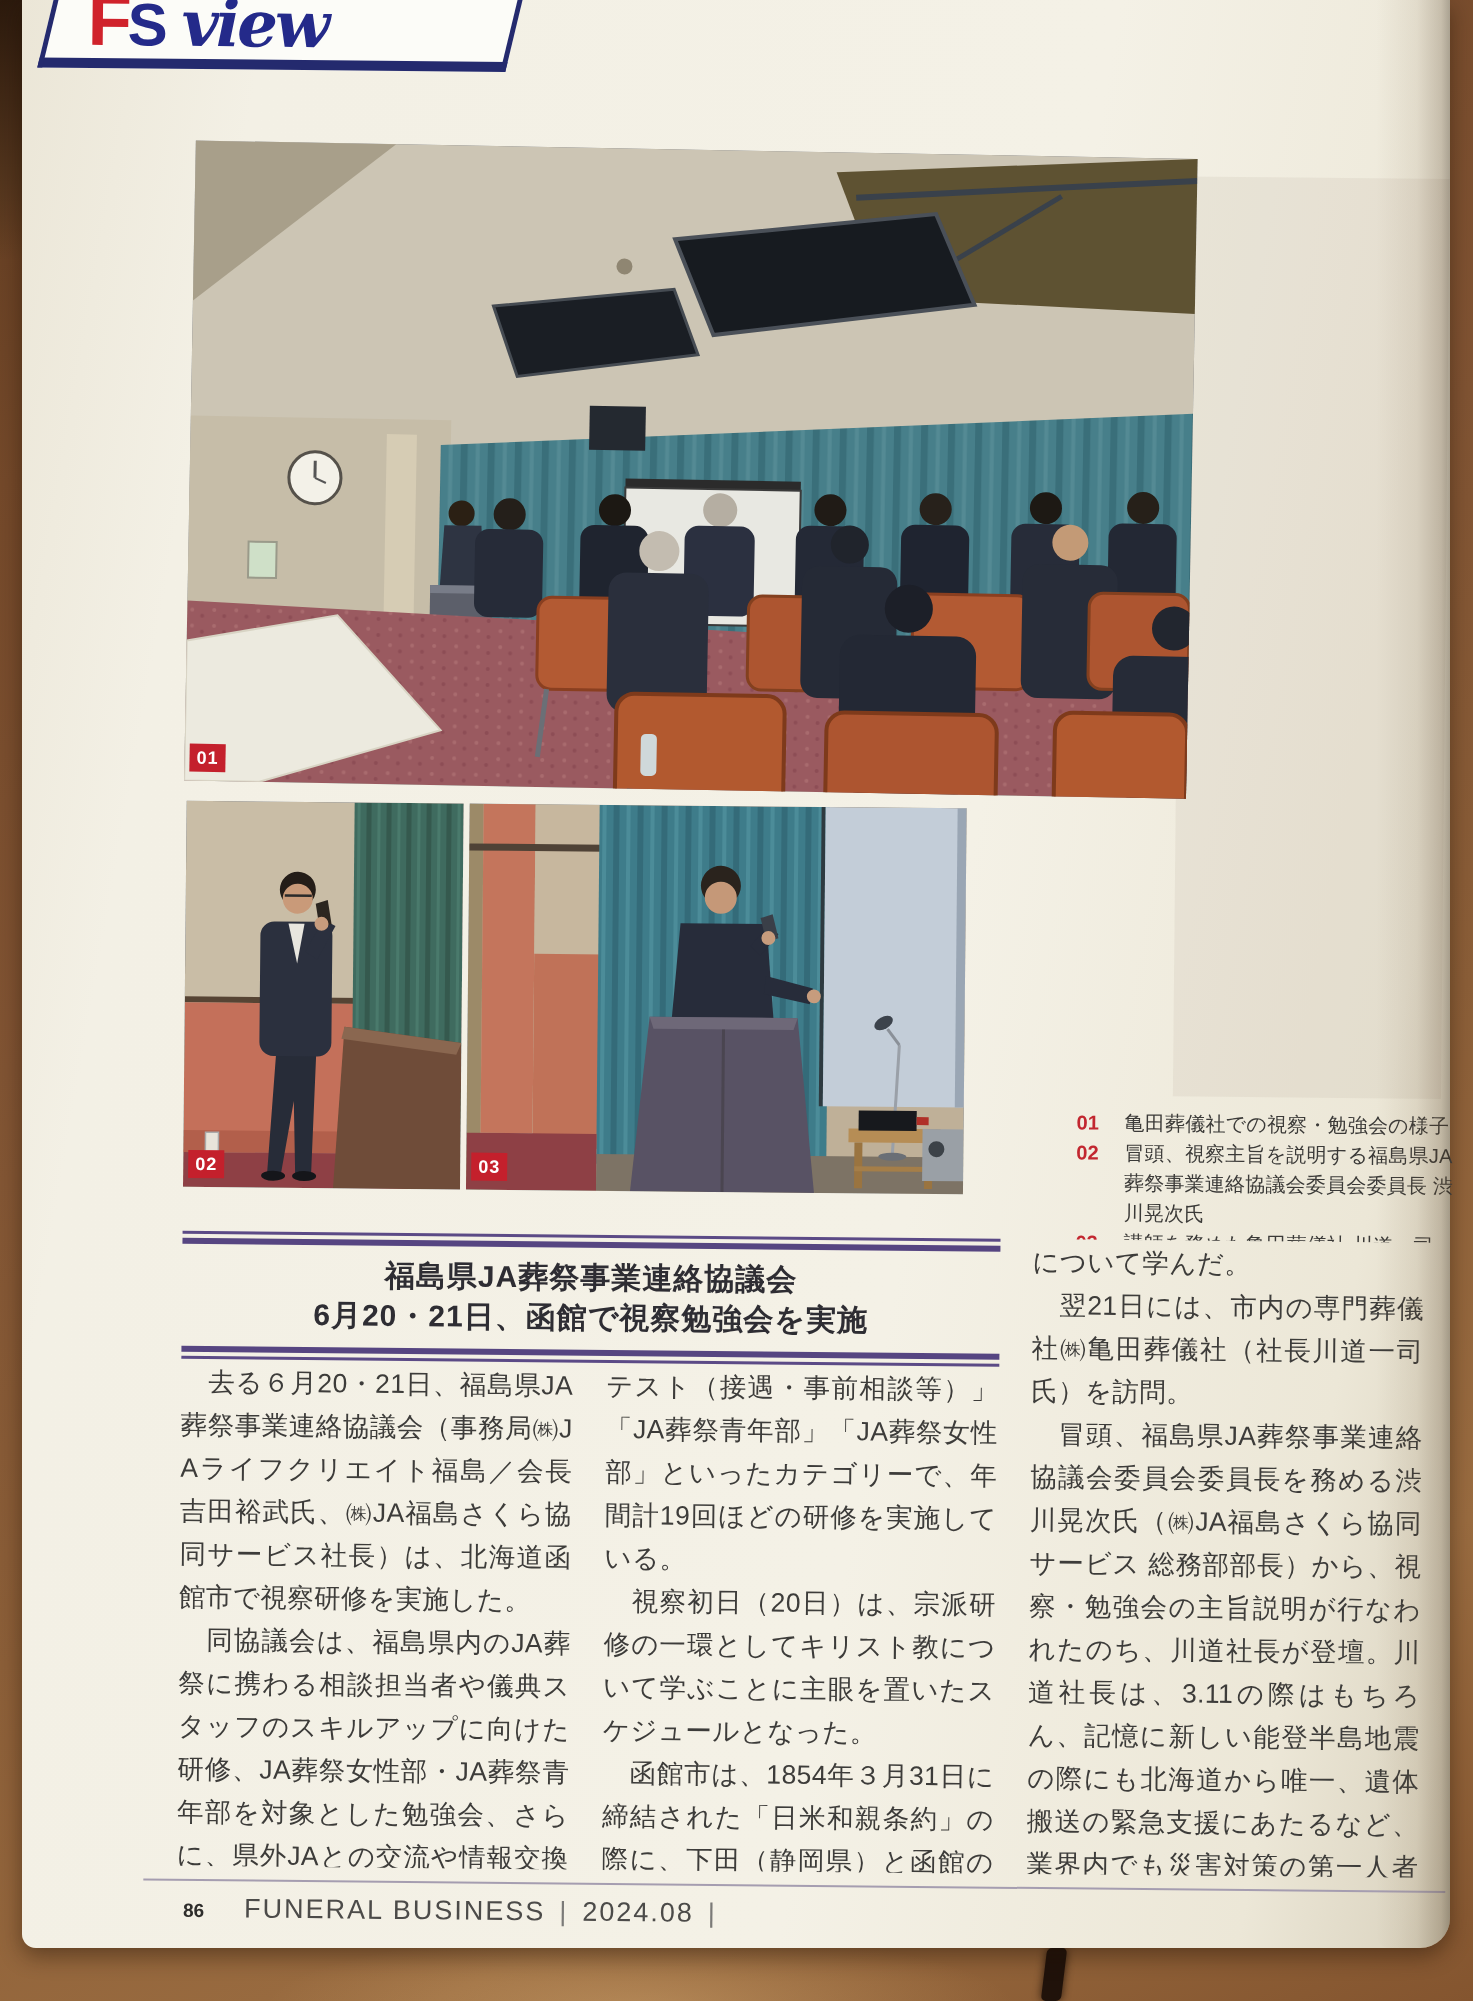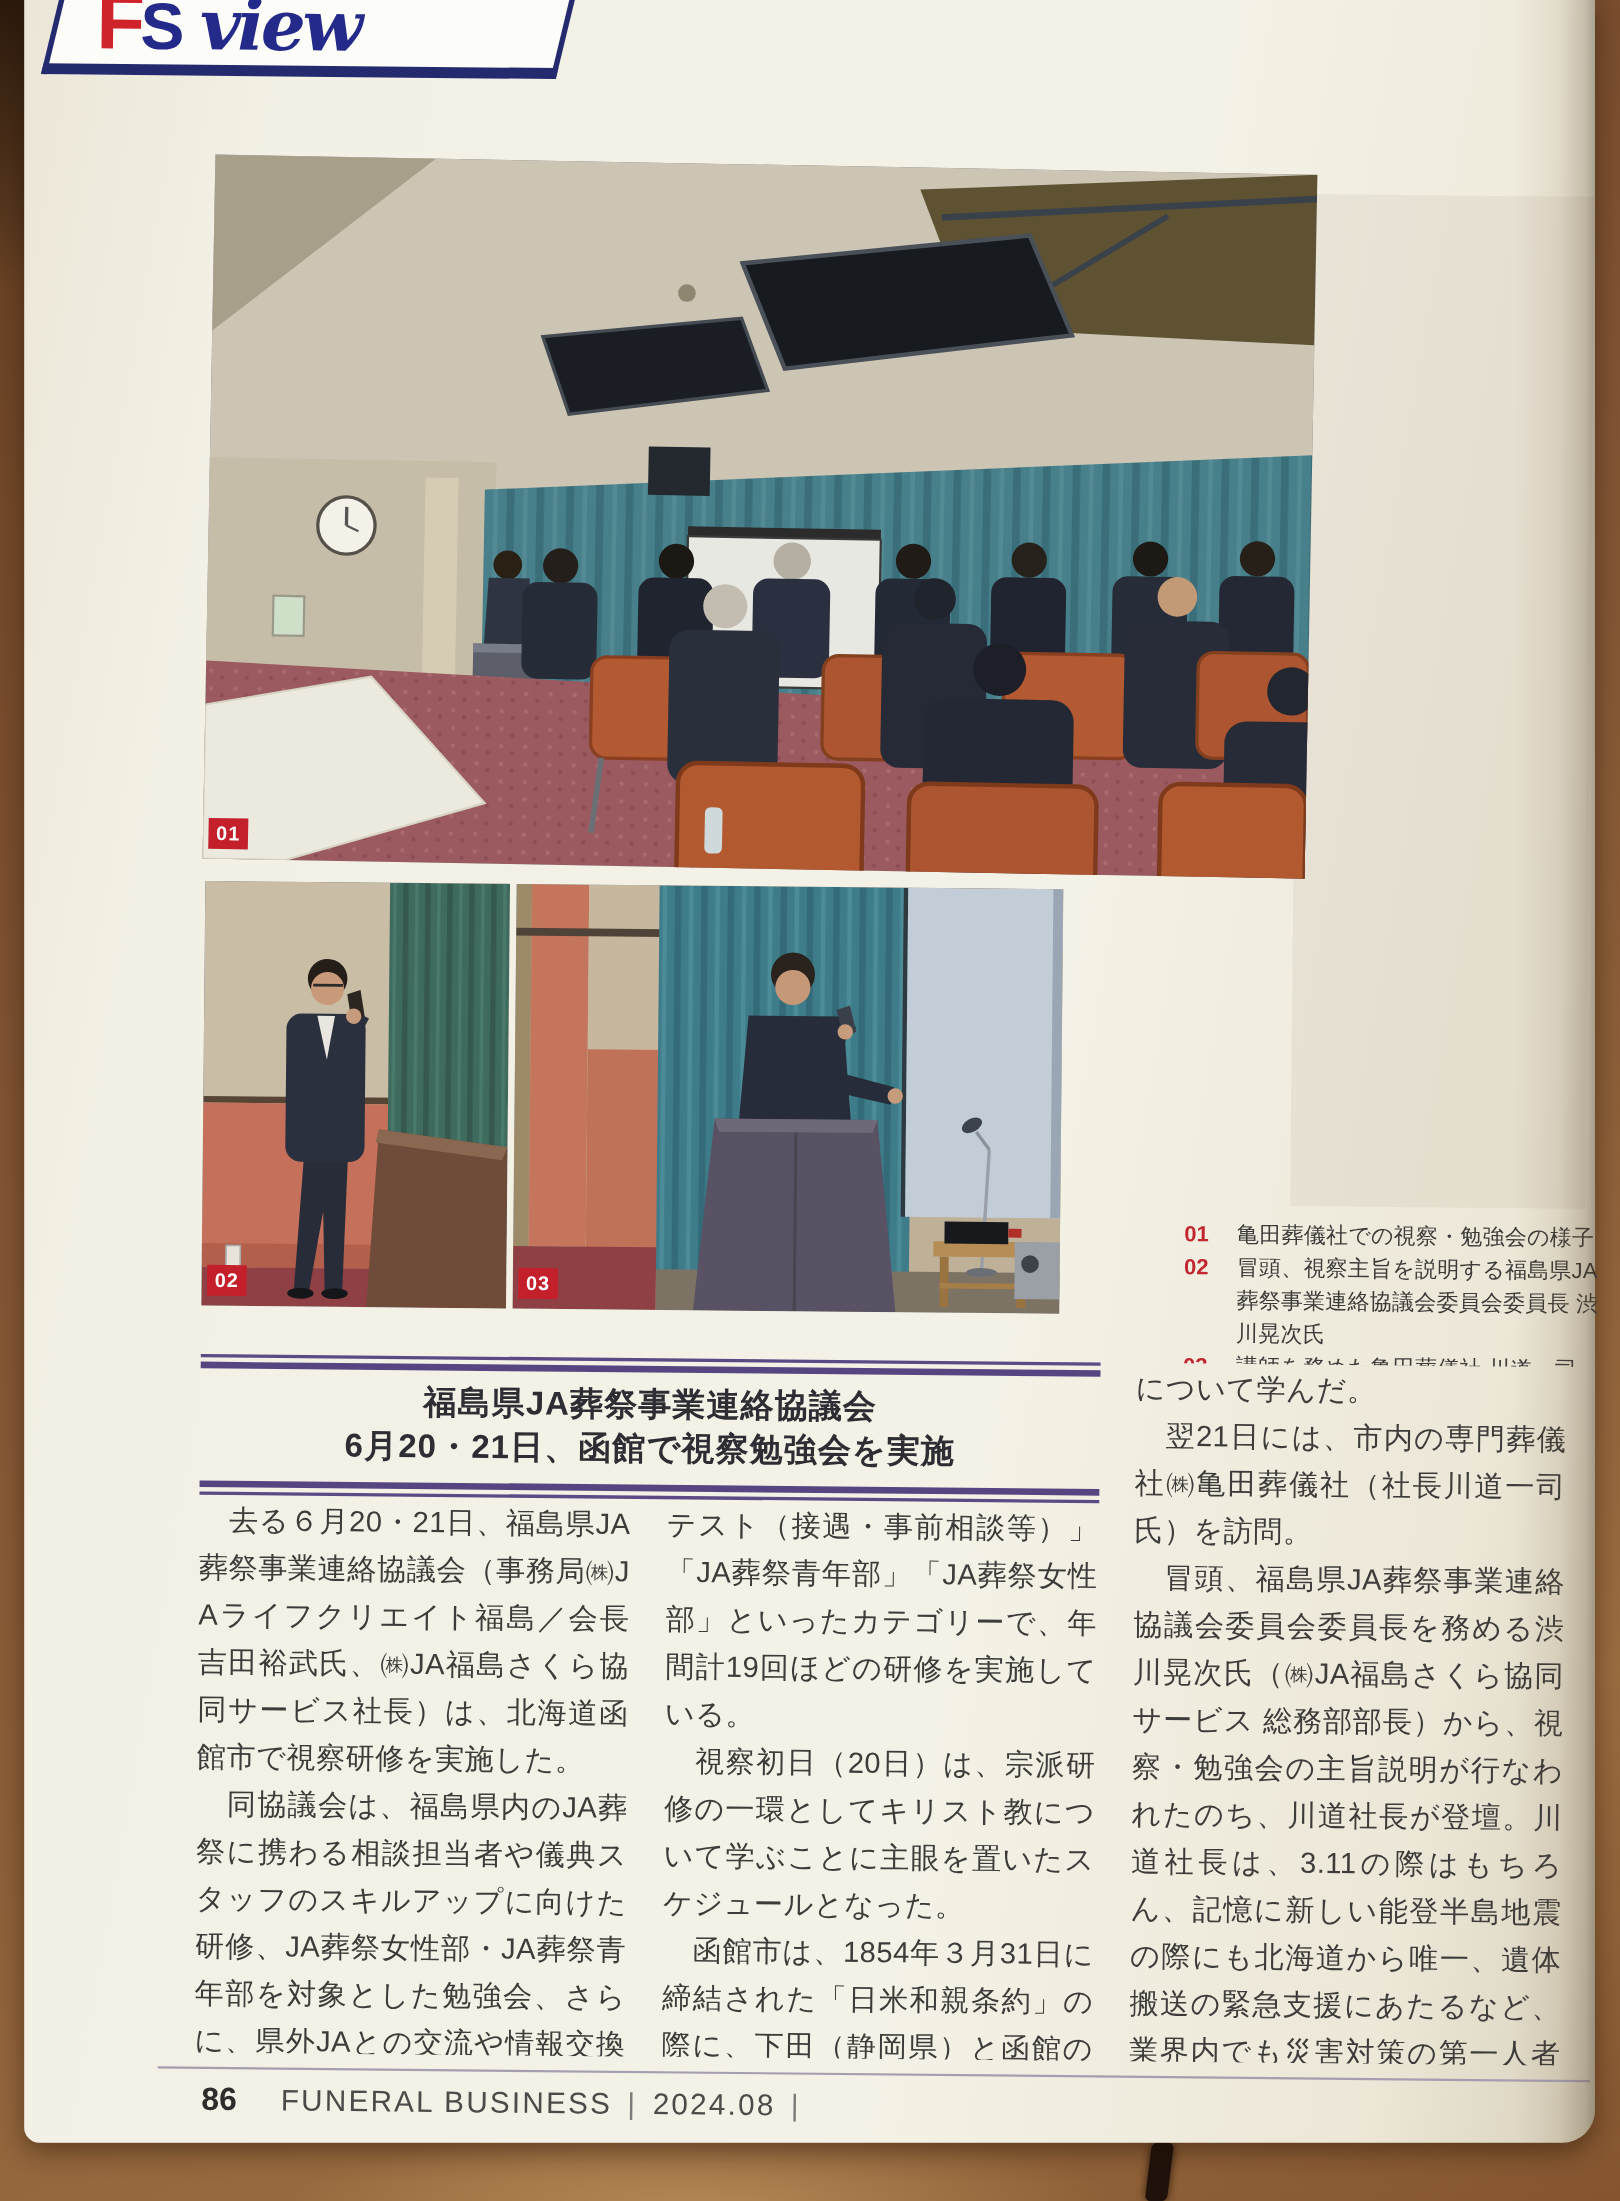--- a/index.html
+++ b/index.html
@@ -68,21 +68,21 @@
     text-align:justify;word-break:break-all;}
   .col p{margin:0;}
   .col1{left:163px;top:1366px;}
   .col2{left:588px;top:1366px;}
   .col3{left:1013px;top:1238px;height:633px;}
 
   
   .footer-rule{position:absolute;left:130px;top:1884px;width:1302px;height:2px;background:#a59db0;}
   .footer{position:absolute;left:170px;top:1898px;display:flex;align-items:baseline;gap:14px;
     color:#4c4b49;font-size:27px;letter-spacing:2px;}
-  .footer .pg{font-weight:bold;font-size:29px;color:#2e2d2b;margin-right:26px;letter-spacing:0;}
+  .footer .pg{font-weight:bold;font-size:19px;color:#2e2d2b;margin-right:26px;letter-spacing:0;}
   .footer .sep{color:#7b7a78;}
 </style>
 </head>
 <body>
 
 <div class="corner-dark"></div>
 <div class="leather-highlight"></div>
 <div class="leather-seam"></div>
 
 <div class="page">

